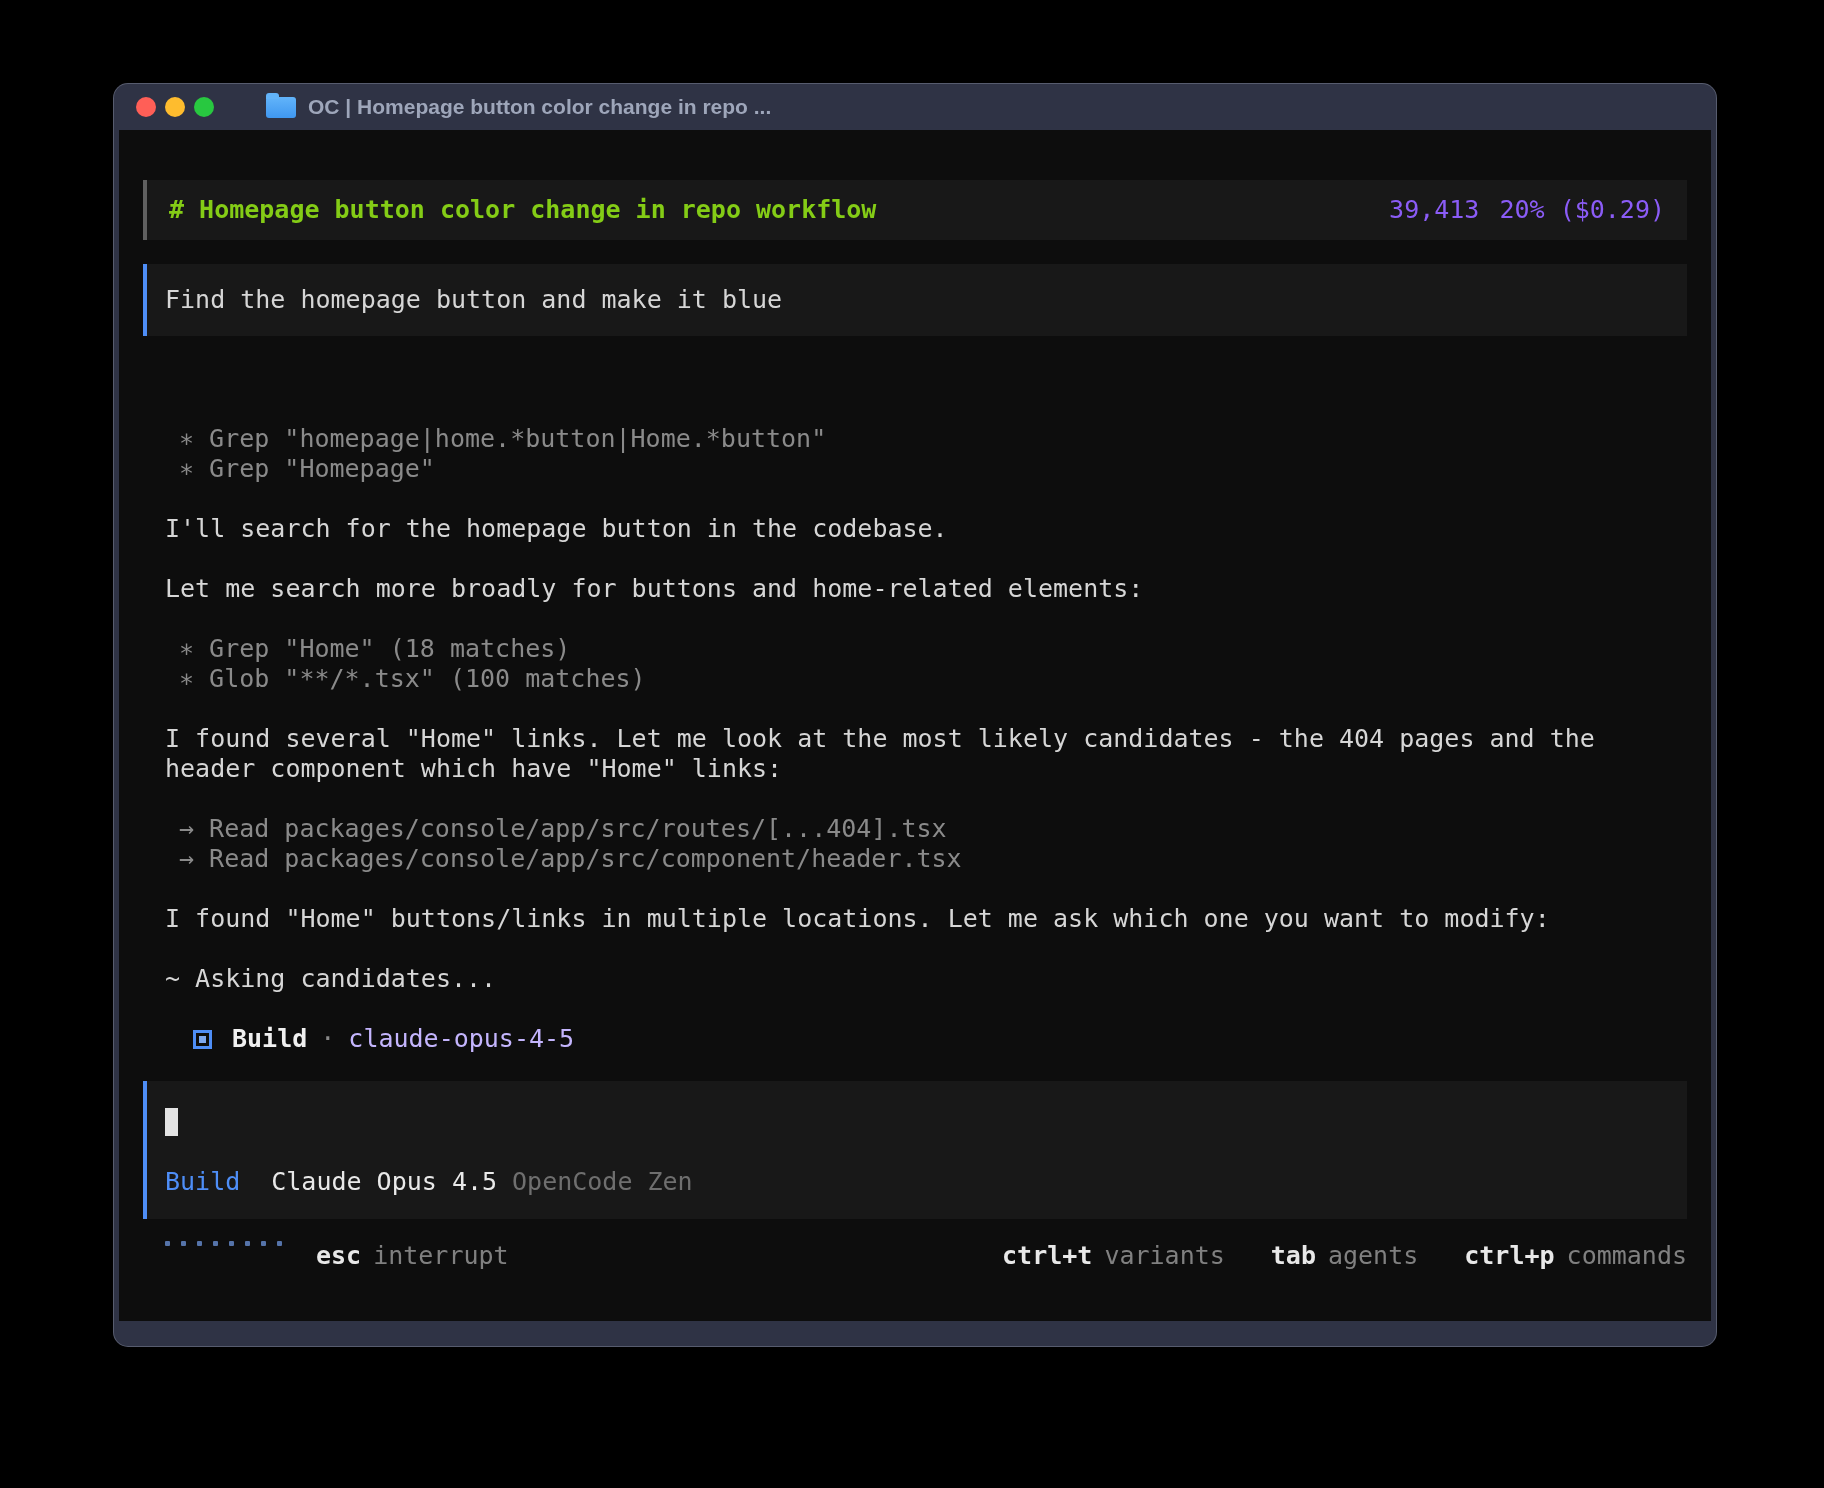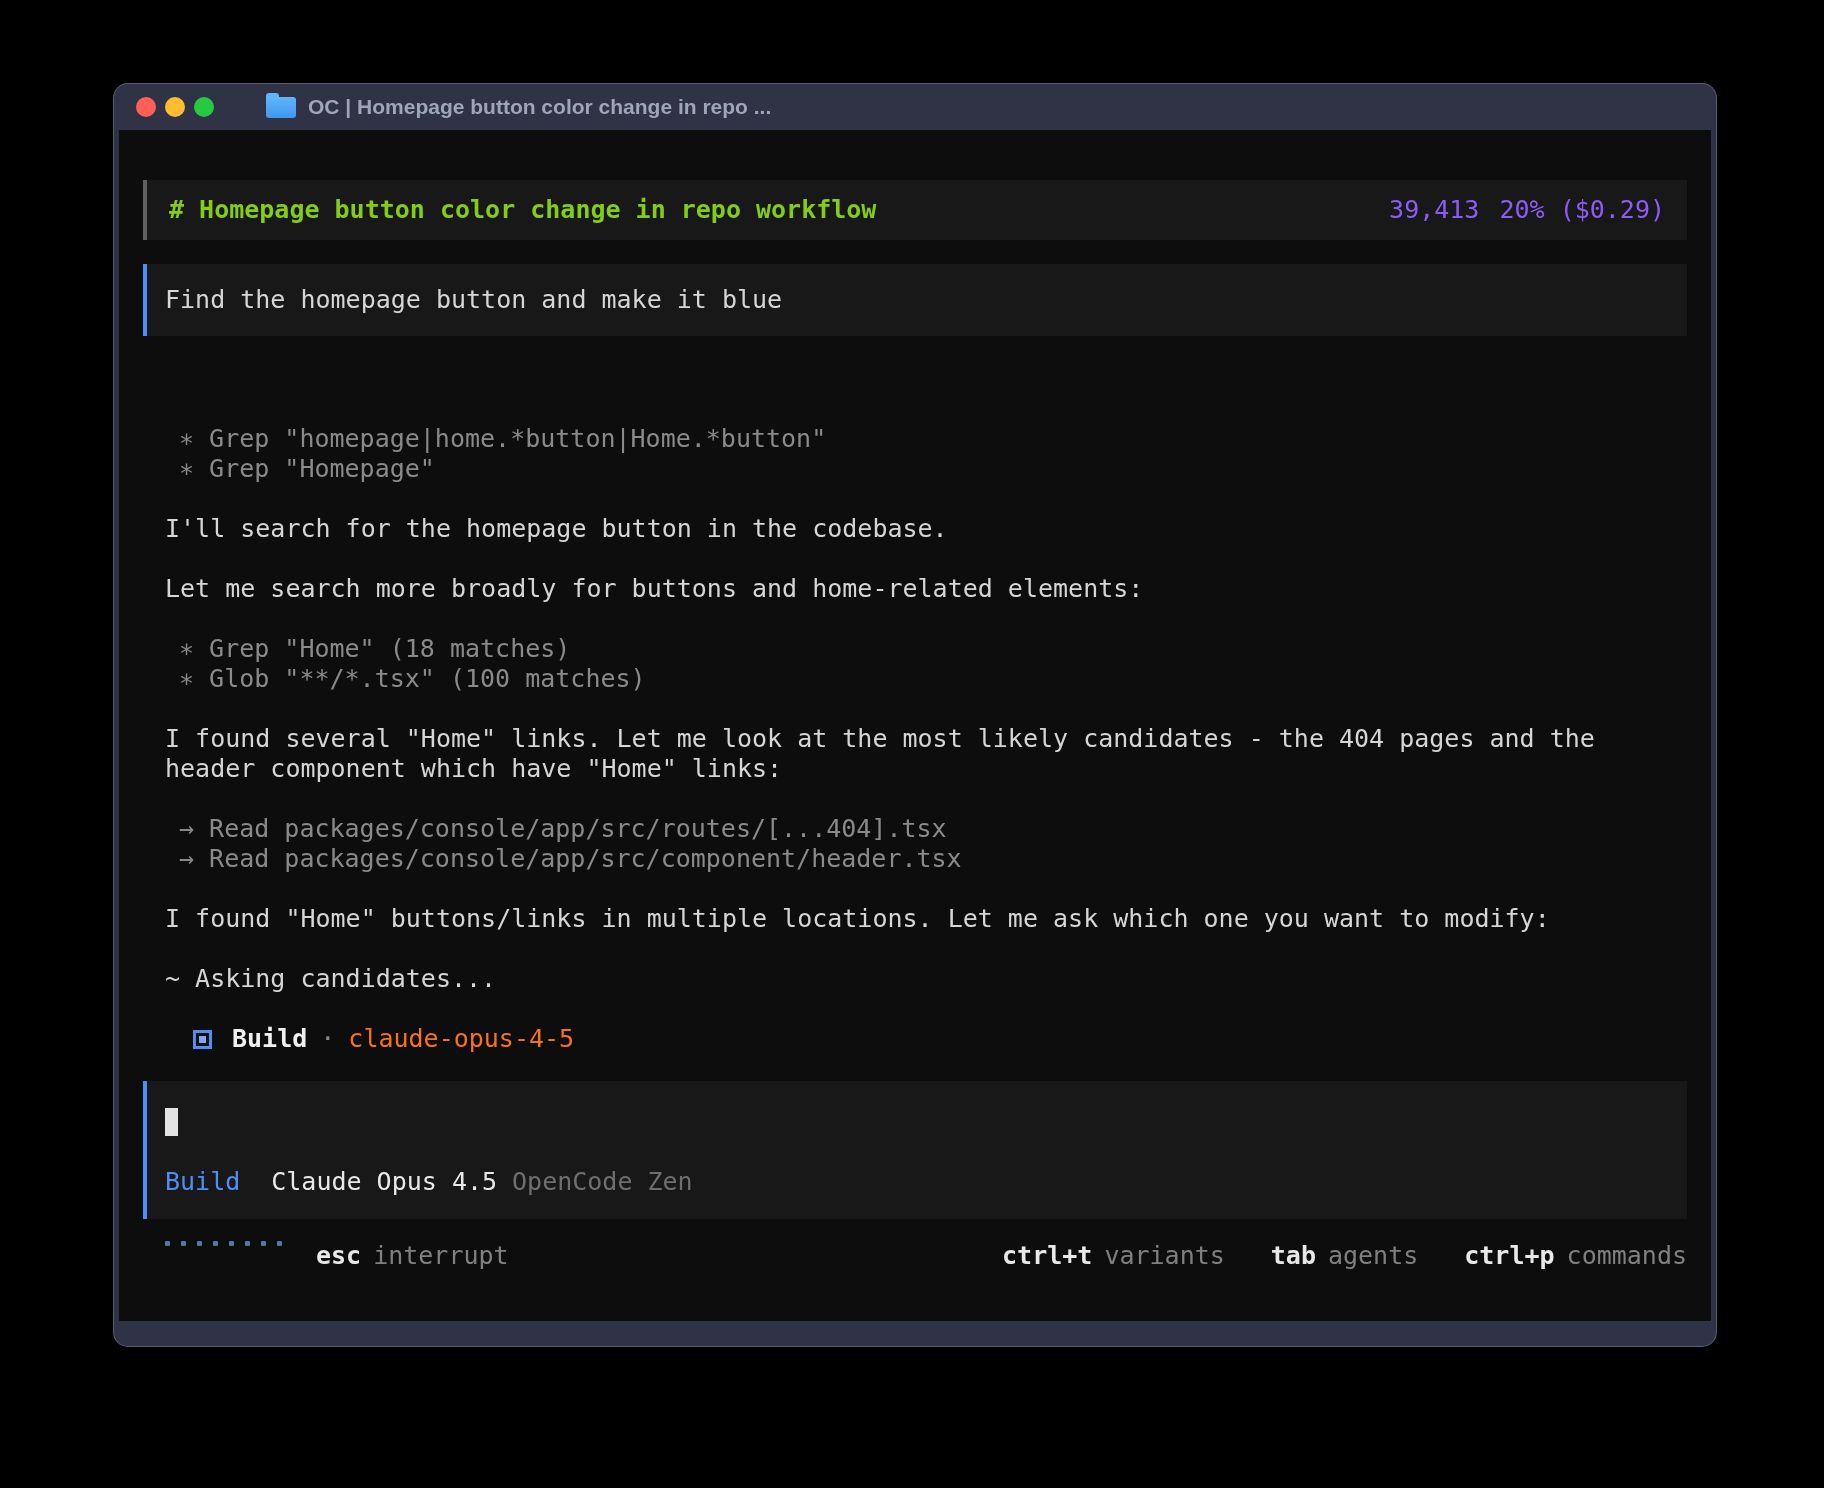--- a/index.html
+++ b/index.html
@@ -60,21 +60,21 @@
   .block.text .line { color:#d6d6d6; }
   .block.tool .line { color:#8a8a8a; padding-left:14px; }
   .agent-status { margin:30px 0 0 50px; height:30px; display:flex; align-items:center; }
   .agent-icon {
     width:19px; height:19px; border:3px solid #4e8ef7; display:inline-flex;
     align-items:center; justify-content:center; margin-right:20px; flex:0 0 auto;
   }
   .agent-icon-core { width:7px; height:7px; background:#7ea9f0; display:block; }
   .agent-name { font-weight:bold; color:#f0f0f0; margin-right:13px; white-space:pre; }
   .agent-sep { color:#8a8a8a; margin-right:13px; }
-  .agent-model { color:#f97316; white-space:pre; }
+  .agent-model { color:#c4b5fd; white-space:pre; }
   
   .input-panel {
     margin-top:27px; border-left-color:#4e8ef7; padding:26px 18px 22px 18px;
   }
   .cursor-row { height:30px; display:flex; align-items:center; }
   .cursor { width:13px; height:28px; background:#e3e3e3; display:inline-block; }
   .model-row { margin-top:30px; height:30px; display:flex; align-items:center; white-space:pre; }
   .in-agent    { color:#4e8ef7; margin-right:31px; }
   .in-model    { color:#e9e9e9; margin-right:15px; }
   .in-provider { color:#6f6f6f; }

